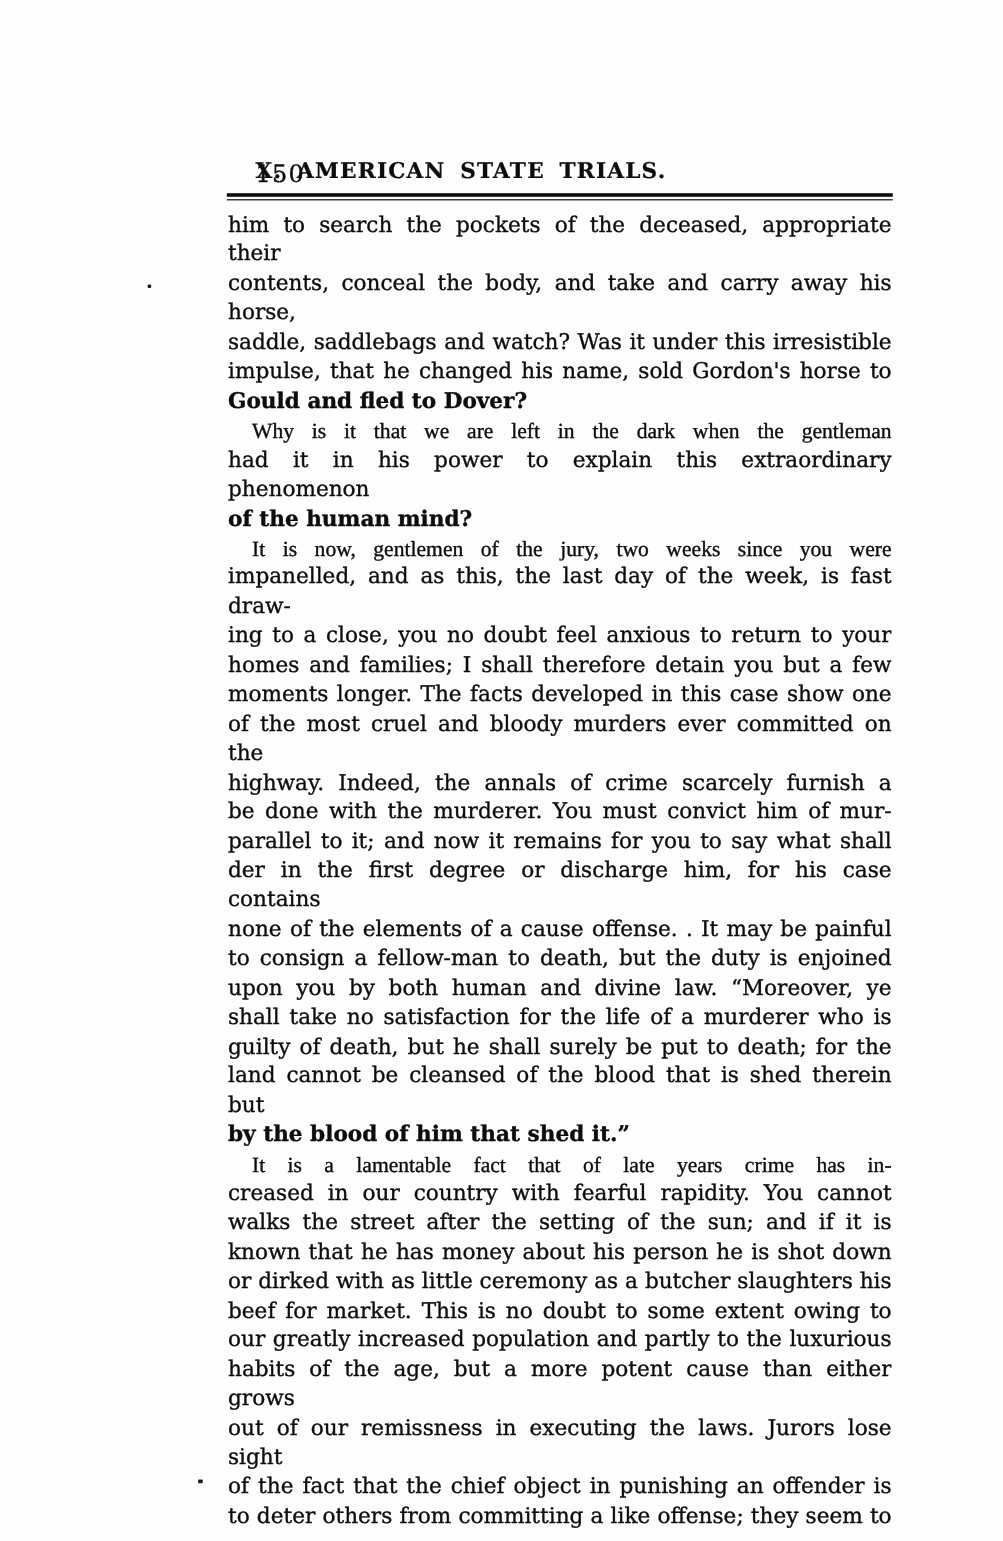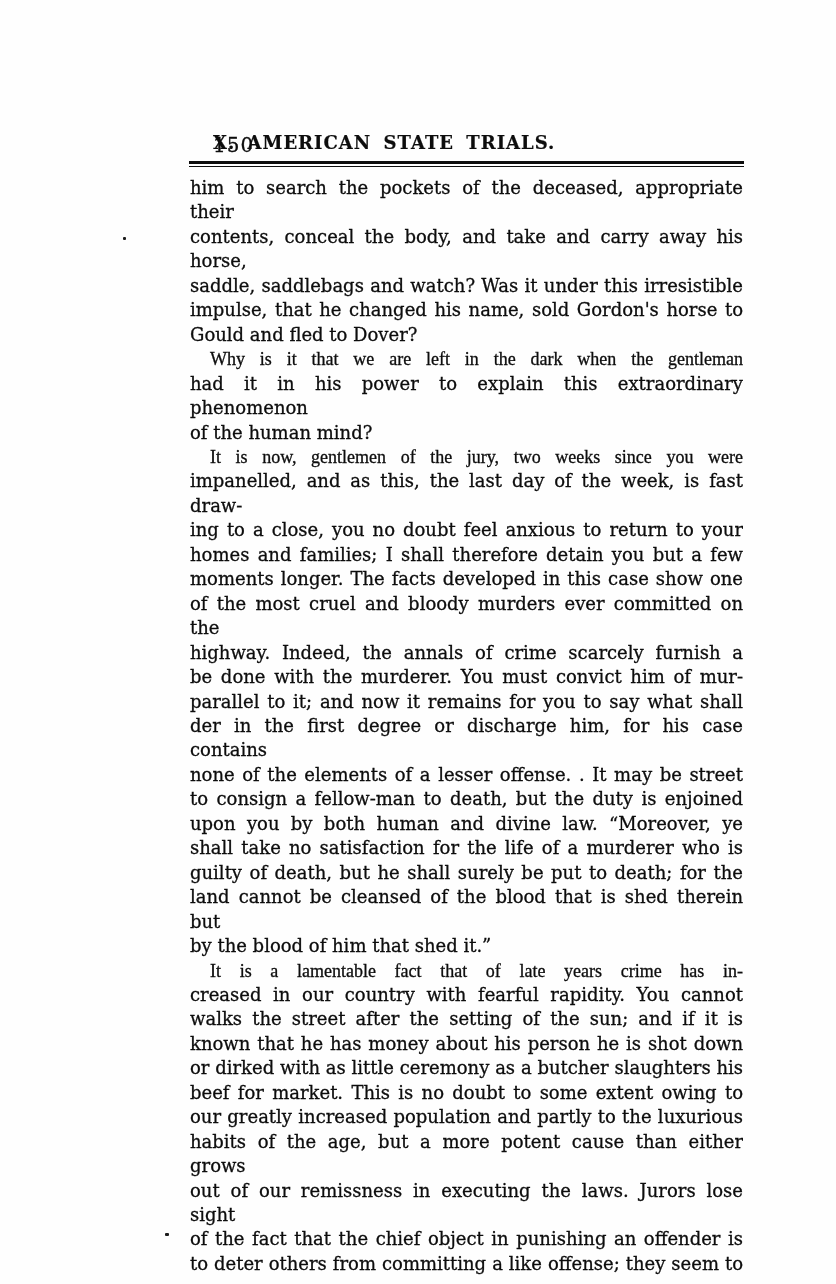--- a/index.html
+++ b/index.html
@@ -35,21 +35,21 @@
     position:absolute;left:190px;top:176px;width:553px;
     font-size:18px;line-height:24.45px;
     -webkit-text-stroke:0.3px currentColor;
   }
   .para{margin:0;padding:0;}
   .line{
     text-align:justify;
     text-align-last:justify;
     overflow:hidden;
   }
-  .line.last{text-align-last:left;}
+  .line.last{text-align-last:left;font-weight:bold;}
   .line.indent{text-indent:20px;font-family:Liberation Serif, serif;}
   .speck{position:absolute;background:#1c1c1c;border-radius:1px;}
   .s1{left:123px;top:237px;width:3px;height:3px;}
   .s2{left:165px;top:1233px;width:4px;height:3px;}
 </style>
 </head>
 <body>
 
 <div class="page">
   <div class="header">
@@ -74,21 +74,21 @@
         <div class="line indent">It is now, gentlemen of the jury, two weeks since you were</div>
         <div class="line">impanelled, and as this, the last day of the week, is fast draw-</div>
         <div class="line">ing to a close, you no doubt feel anxious to return to your</div>
         <div class="line">homes and families; I shall therefore detain you but a few</div>
         <div class="line">moments longer. The facts developed in this case show one</div>
         <div class="line">of the most cruel and bloody murders ever committed on the</div>
         <div class="line">highway. Indeed, the annals of crime scarcely furnish a</div>
         <div class="line">be done with the murderer. You must convict him of mur-</div>
         <div class="line">parallel to it; and now it remains for you to say what shall</div>
         <div class="line">der in the first degree or discharge him, for his case contains</div>
-        <div class="line">none of the elements of a lesser offense. . It may be street</div>
+        <div class="line">none of the elements of a cause offense. . It may be painful</div>
         <div class="line">to consign a fellow-man to death, but the duty is enjoined</div>
         <div class="line">upon you by both human and divine law. “Moreover, ye</div>
         <div class="line">shall take no satisfaction for the life of a murderer who is</div>
         <div class="line">guilty of death, but he shall surely be put to death; for the</div>
         <div class="line">land cannot be cleansed of the blood that is shed therein but</div>
         <div class="line last">by the blood of him that shed it.”</div>
       </div>
       <div class="para">
         <div class="line indent">It is a lamentable fact that of late years crime has in-</div>
         <div class="line">creased in our country with fearful rapidity. You cannot</div>

